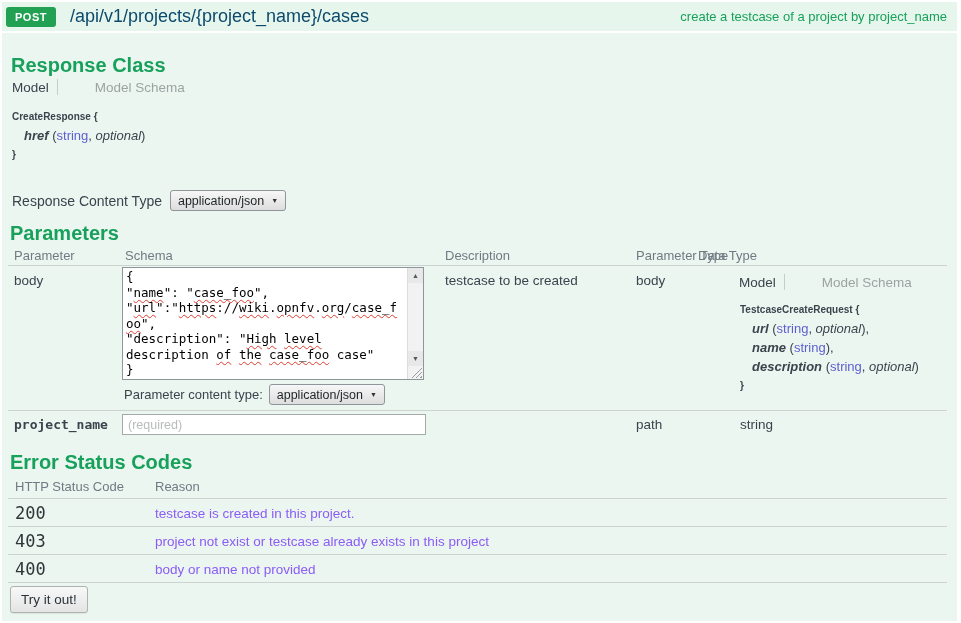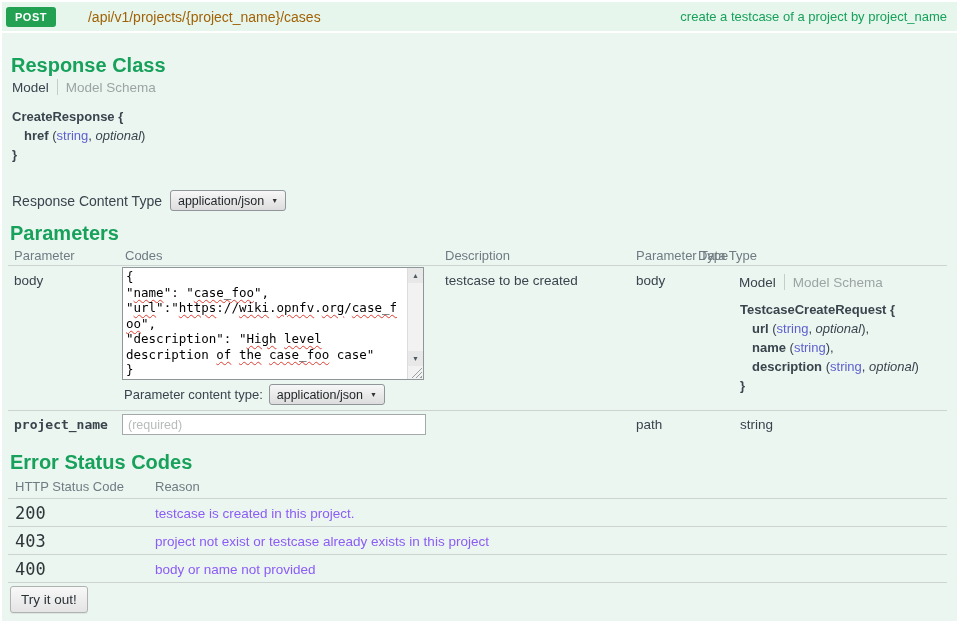--- a/index.html
+++ b/index.html
@@ -15,39 +15,39 @@
   
   .headbar {
     position:absolute; left:2px; top:2px; width:955px; height:29px;
     background:#e7f6ec; display:flex; align-items:center;
   }
   .badge {
     margin-left:4px; background:var(--badge,#23a152); color:#fff;
     font-weight:bold; font-size:11px; letter-spacing:.5px;
     padding:5px 9px 4px; border-radius:3px; line-height:1;
   }
-  .path { margin-left:32px; font-size:14px; color:#a16207; }
+  .path { margin-left:14px; font-size:18px; color:#0c4a6e; }
   .summary { margin-left:auto; margin-right:10px; font-size:13px; color:var(--green,#17a15b); }
 
   .content {
     position:absolute; left:2px; top:33px; width:955px; height:588px;
     background:#ecf6f1;
   }
 
   .h-green { position:absolute; font-size:20px; font-weight:bold; color:var(--green,#17a15b); }
 
   .tabs { position:absolute; display:flex; align-items:center; gap:8px; font-size:13.5px; }
   .tab-active { color:#39444d; cursor:pointer; }
   .tab-sep { width:1px; height:16px; background:#c6cdc9; }
-  .tab-muted { color:#9ba4a2; cursor:pointer; }
+  .tab-muted { color:#9ba4a2; cursor:pointer;margin-left:29px; }
 
   .sig { position:absolute; font-size:13px; line-height:19px; color:#39444d; }
-  .sig .sig-title { font-weight:bold; font-size:13px; }
+  .sig .sig-title { font-weight:bold; font-size:10px; }
   .sig .sig-prop { padding-left:12px; }
-  .sig .pname { font-weight:bold; }
+  .sig .pname { font-weight:bold;font-style:italic; }
   .sig .ptype { color:var(--type,#5d5fcf); }
 
   .label14 { font-size:14px; color:#39444d; }
   .label13 { font-size:13px; color:#39444d; }
 
   .row-flex { position:absolute; display:flex; align-items:center; gap:8px; }
 
   .select {
     display:inline-flex; align-items:center; gap:7px; height:21px;
     border:1px solid #8f9598; border-radius:3px;
@@ -149,21 +149,21 @@
 <div class="row-flex" style="left:12px; top:190px;">
   <span class="label14">Response Content Type</span>
   <span class="select">
     <span>application/json</span>
     <span class="arrow">▼</span>
   </span>
 </div>
 
 <div class="h-green" style="left:10px; top:222px;">Parameters</div>
 <span class="th" style="left:14px;  top:248px;">Parameter</span>
-<span class="th" style="left:125px; top:248px;">Codes</span>
+<span class="th" style="left:125px; top:248px;">Schema</span>
 <span class="th" style="left:445px; top:248px;">Description</span>
 <span class="th" style="left:636px; top:248px;">Parameter Type</span>
 <span class="th" style="left:698px; top:248px;">Data Type</span>
 <div class="hr" style="top:265px;"></div>
 
 <span class="cell" style="left:14px; top:273px;">body</span>
 
 <div class="textarea">
   <div class="ta-text" id="ta-text">{
 "<span class="squig">name</span>": "<span class="squig">case_foo</span>",

